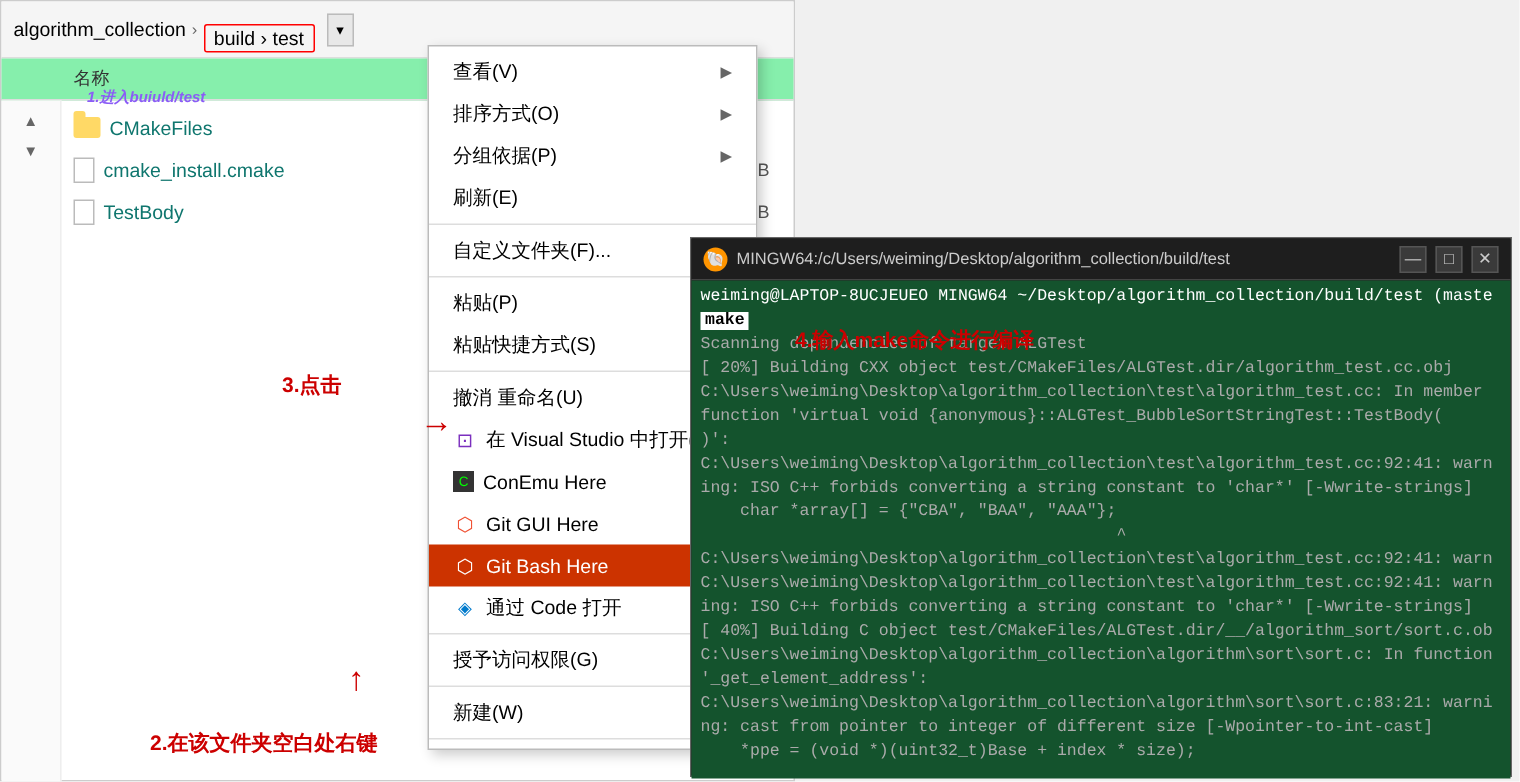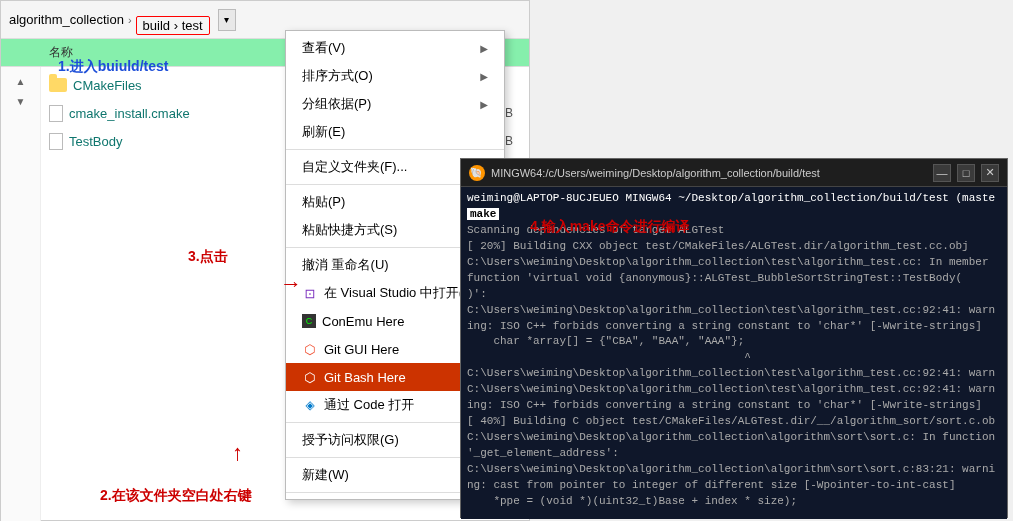--- a/index.html
+++ b/index.html
@@ -276,21 +276,21 @@
       border: 1px solid #555;
       display: flex;
       align-items: center;
       justify-content: center;
       color: #ccc;
       font-size: 11px;
       cursor: pointer;
     }
 
     .terminal-body {
-      background: #0f172a;
+      background: #14532d;
       padding: 4px 6px;
       font-family: 'Consolas', 'Courier New', monospace;
       font-size: 11px;
       color: #c0c0c0;
       height: calc(360px - 28px);
       overflow: hidden;
     }
 
     .terminal-line {
       line-height: 1.45;
@@ -340,25 +340,26 @@
       font-size: 14px;
       font-weight: bold;
       z-index: 5;
       pointer-events: none;
     }
 
     .annot1-text {
       position: absolute;
       top: 58px;
       left: 58px;
-      color: #1d4ed8;
-      font-size: 14px;
+      color: #8b5cf6;
+      font-size: 10px;
       font-weight: bold;
       z-index: 5;
       pointer-events: none;
+      font-style: italic;
     }
   </style>
 </head>
 <body>
 
 <div class="file-explorer">
 
   <div class="explorer-toolbar">
     <div class="breadcrumb-bar">
       <span class="breadcrumb-item">algorithm_collection</span>

